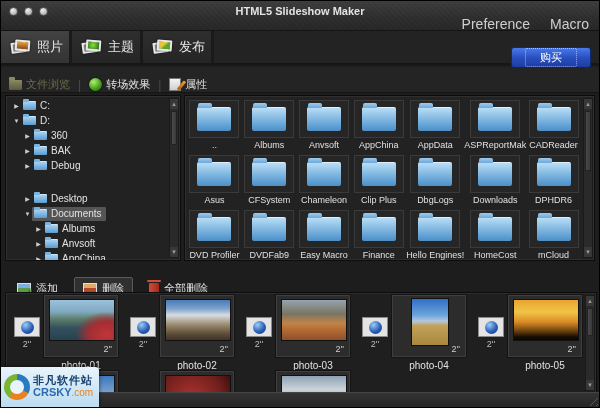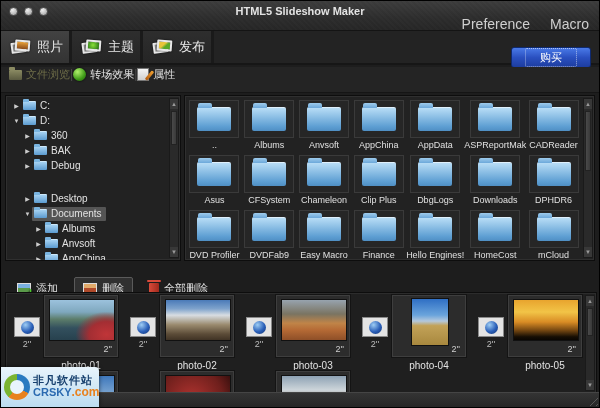--- a/index.html
+++ b/index.html
@@ -32,21 +32,21 @@
   .ti-photos .ph-a { background:linear-gradient(180deg,#e8a23a,#8a4a1a); }
   .ti-theme .ph-a { background:radial-gradient(circle at 45% 45%,#8ae03a,#1d6a10); }
   .ti-publish .ph-a { background:linear-gradient(135deg,#e8c43a 40%,#58a828 60%); }
 
   .buy-btn { position:absolute; right:8px; top:46px; width:80px; height:21px;
     background:linear-gradient(180deg,#4a7ae8,#2a50c0 50%,#1d3da0); border:1px solid #0f2a70; border-radius:3px;
     color:#fff; font-size:11px; display:flex; align-items:center; justify-content:center; cursor:pointer;}
   .buy-btn .inner { border:1px dotted rgba(255,255,255,.55); padding:1px 14px; border-radius:2px; }
 
   
-  .toolbar { position:absolute; top:66px; left:0; right:0; height:26px; background:#242424; display:flex; align-items:flex-start; padding-left:8px; border-bottom:1px solid #151515;}
+  .toolbar { position:absolute; top:66px; left:0; right:0; height:26px; background:#242424; display:flex; align-items:flex-end; padding-left:8px; gap:8px; border-bottom:1px solid #151515;}
   .tool { display:flex; align-items:center; gap:4px; cursor:pointer; }
   .tool-label { font-size:11px; color:#e0e0e0; }
   .tool.disabled .tool-label { color:#6e6d48; }
   .tool-sep { color:#4a4a4a; font-size:12px; }
   .ic-filebrowse { width:13px; height:10px; background:linear-gradient(180deg,#8a8a62,#5a5a40); border-radius:1px; position:relative; }
   .ic-filebrowse::before { content:''; position:absolute; top:-3px; left:0; width:6px; height:3px; background:#8a8a62; border-radius:1px 1px 0 0;}
   .ic-transition { width:13px; height:13px; border-radius:50%; background:radial-gradient(circle at 35% 30%,#aef06a,#3f9a18 60%,#1d5a08); box-shadow:0 0 2px #000;}
   .ic-property { position:relative; width:12px; height:13px; background:linear-gradient(180deg,#f4f4f4,#cfcfcf); border:1px solid #777; }
   .ic-property::after { content:''; position:absolute; right:-3px; bottom:-1px; width:3px; height:11px; background:linear-gradient(180deg,#f0a030,#b05a10); transform:rotate(40deg); border-radius:1px;}
 
@@ -123,21 +123,21 @@
     background:repeating-linear-gradient(135deg,transparent 0 3px,#5a5a5a 3px 4px); clip-path:polygon(100% 0,100% 100%,0 100%); }
 
   
   .watermark { position:absolute; left:0; bottom:0; width:98px; height:40px; background:linear-gradient(180deg,#e8f4fc,#bcdcf0); border-radius:0 4px 0 0; display:flex; align-items:center; padding-left:3px; gap:3px; z-index:10; box-shadow:0 0 4px rgba(0,0,0,.6);}
   .wm-logo { width:26px; height:26px; border-radius:50%; flex:none;
     background:conic-gradient(#2a7ac0 0 120deg,#e8821e 120deg 220deg,#7ab430 220deg 360deg); position:relative;}
   .wm-logo::after { content:''; position:absolute; inset:6px; border-radius:50%; background:#e8f4fc; }
   .wm-text { display:flex; flex-direction:column; line-height:1.05; }
   .wm-line1 { font-size:11px; font-weight:bold; color:#17406e; letter-spacing:1px; white-space:nowrap;}
   .wm-line2 { font-size:11px; font-weight:bold; color:#2a6ab0; white-space:nowrap;}
-  .wm-line2 .dotcom { font-size:12px; color:#e8821e; font-weight:bold; }
+  .wm-line2 .dotcom { font-size:10px; color:#e8821e; font-weight:normal; }
 </style>
 </head>
 <body>
 
 <div class="window">
 
   <div class="titlebar">
     <div class="dots">
       <div class="dot"></div>
       <div class="dot"></div>

